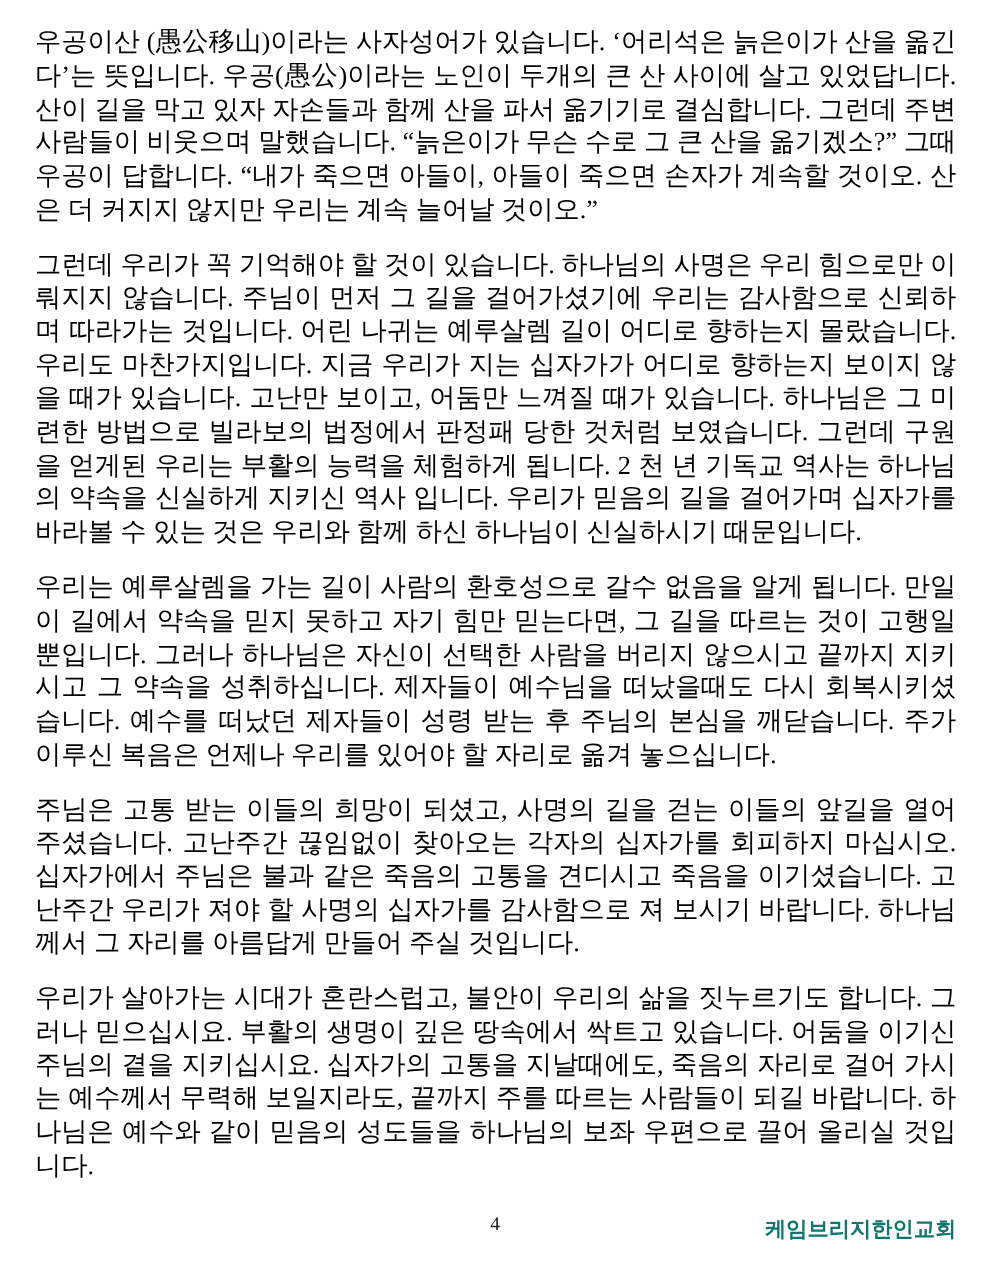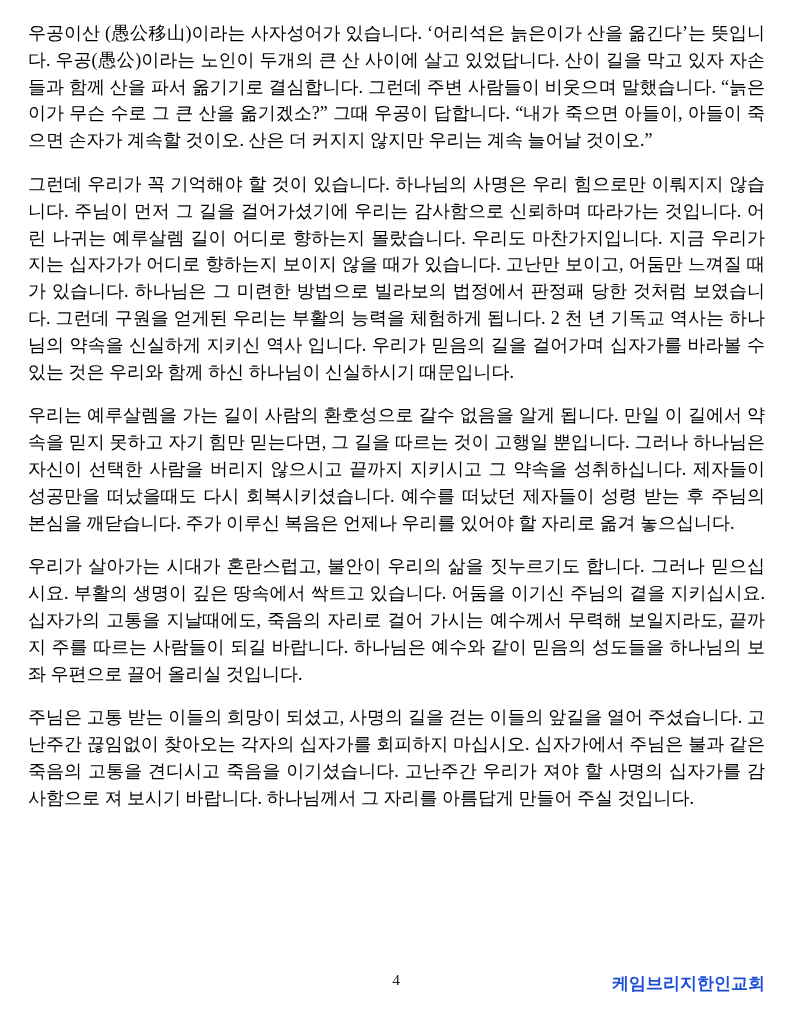--- a/index.html
+++ b/index.html
@@ -16,21 +16,21 @@
     font-family: "Liberation Serif", "DejaVu Serif", serif;
     color: #000000;
   }
   .content {
     position: absolute;
     top: 20px;
     left: 28px;
     width: 737px;
     text-align: justify;
     text-justify: inter-word;
-    font-size: 18px;
+    font-size: 21px;
     line-height: 26.8px;
     letter-spacing: 0;
   }
   .content p {
     margin: 0 0 17px 0;
   }
   .footer {
     position: absolute;
     left: 0;
     top: 971px;
@@ -55,21 +55,21 @@
     font-family: "Liberation Serif", "DejaVu Serif", serif;
   }
 </style>
 </head>
 <body>
 
 <div class="page">
   <div class="content">
     <p>우공이산 (愚公移山)이라는 사자성어가 있습니다. ‘어리석은 늙은이가 산을 옮긴다’는 뜻입니다. 우공(愚公)이라는 노인이 두개의 큰 산 사이에 살고 있었답니다. 산이 길을 막고 있자 자손들과 함께 산을 파서 옮기기로 결심합니다. 그런데 주변 사람들이 비웃으며 말했습니다. “늙은이가 무슨 수로 그 큰 산을 옮기겠소?” 그때 우공이 답합니다. “내가 죽으면 아들이, 아들이 죽으면 손자가 계속할 것이오. 산은 더 커지지 않지만 우리는 계속 늘어날 것이오.”</p>
     <p>그런데 우리가 꼭 기억해야 할 것이 있습니다. 하나님의 사명은 우리 힘으로만 이뤄지지 않습니다. 주님이 먼저 그 길을 걸어가셨기에 우리는 감사함으로 신뢰하며 따라가는 것입니다. 어린 나귀는 예루살렘 길이 어디로 향하는지 몰랐습니다. 우리도 마찬가지입니다. 지금 우리가 지는 십자가가 어디로 향하는지 보이지 않을 때가 있습니다. 고난만 보이고, 어둠만 느껴질 때가 있습니다. 하나님은 그 미련한 방법으로 빌라보의 법정에서 판정패 당한 것처럼 보였습니다. 그런데 구원을 얻게된 우리는 부활의 능력을 체험하게 됩니다. 2 천 년 기독교 역사는 하나님의 약속을 신실하게 지키신 역사 입니다. 우리가 믿음의 길을 걸어가며 십자가를 바라볼 수 있는 것은 우리와 함께 하신 하나님이 신실하시기 때문입니다.</p>
-    <p>우리는 예루살렘을 가는 길이 사람의 환호성으로 갈수 없음을 알게 됩니다. 만일 이 길에서 약속을 믿지 못하고 자기 힘만 믿는다면, 그 길을 따르는 것이 고행일 뿐입니다. 그러나 하나님은 자신이 선택한 사람을 버리지 않으시고 끝까지 지키시고 그 약속을 성취하십니다. 제자들이 성공만을 떠났을때도 다시 회복시키셨습니다. 예수를 떠났던 제자들이 성령 받는 후 주님의 본심을 깨닫습니다. 주가 이루신 복음은 언제나 우리를 있어야 할 자리로 옮겨 놓으십니다.</p>
+    <p>우리는 예루살렘을 가는 길이 사람의 환호성으로 갈수 없음을 알게 됩니다. 만일 이 길에서 약속을 믿지 못하고 자기 힘만 믿는다면, 그 길을 따르는 것이 고행일 뿐입니다. 그러나 하나님은 자신이 선택한 사람을 버리지 않으시고 끝까지 지키시고 그 약속을 성취하십니다. 제자들이 예수님을 떠났을때도 다시 회복시키셨습니다. 예수를 떠났던 제자들이 성령 받는 후 주님의 본심을 깨닫습니다. 주가 이루신 복음은 언제나 우리를 있어야 할 자리로 옮겨 놓으십니다.</p>
+    <p>주님은 고통 받는 이들의 희망이 되셨고, 사명의 길을 걷는 이들의 앞길을 열어 주셨습니다. 고난주간 끊임없이 찾아오는 각자의 십자가를 회피하지 마십시오. 십자가에서 주님은 불과 같은 죽음의 고통을 견디시고 죽음을 이기셨습니다. 고난주간 우리가 져야 할 사명의 십자가를 감사함으로 져 보시기 바랍니다. 하나님께서 그 자리를 아름답게 만들어 주실 것입니다.</p>
     <p>우리가 살아가는 시대가 혼란스럽고, 불안이 우리의 삶을 짓누르기도 합니다. 그러나 믿으십시요. 부활의 생명이 깊은 땅속에서 싹트고 있습니다. 어둠을 이기신 주님의 곁을 지키십시요. 십자가의 고통을 지날때에도, 죽음의 자리로 걸어 가시는 예수께서 무력해 보일지라도, 끝까지 주를 따르는 사람들이 되길 바랍니다. 하나님은 예수와 같이 믿음의 성도들을 하나님의 보좌 우편으로 끌어 올리실 것입니다.</p>
-    <p>주님은 고통 받는 이들의 희망이 되셨고, 사명의 길을 걷는 이들의 앞길을 열어 주셨습니다. 고난주간 끊임없이 찾아오는 각자의 십자가를 회피하지 마십시오. 십자가에서 주님은 불과 같은 죽음의 고통을 견디시고 죽음을 이기셨습니다. 고난주간 우리가 져야 할 사명의 십자가를 감사함으로 져 보시기 바랍니다. 하나님께서 그 자리를 아름답게 만들어 주실 것입니다.</p>
   </div>
   <div class="footer">
     <span class="page-num">4</span>
-    <span class="church" style="color: #1d4ed8;">케임브리지한인교회</span>
+    <span class="church" style="color: #0f766e;">케임브리지한인교회</span>
   </div>
 </div>
 
 </body></html>

